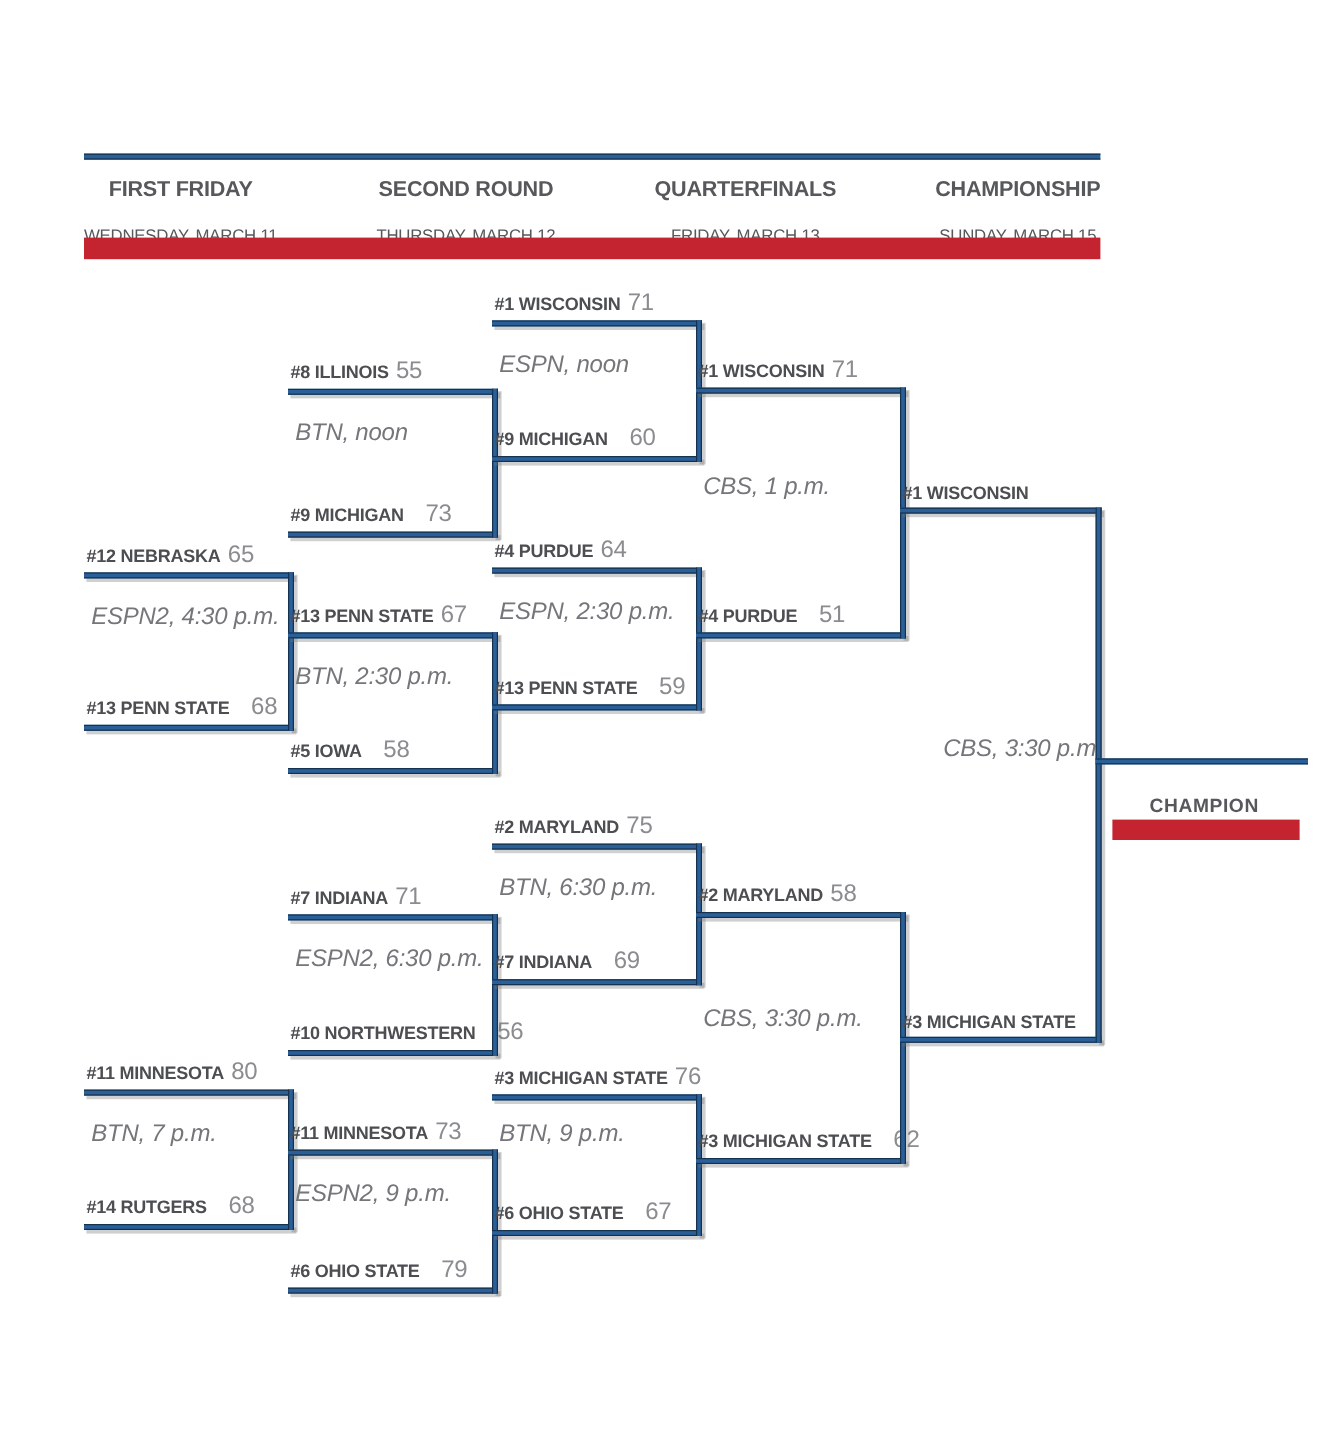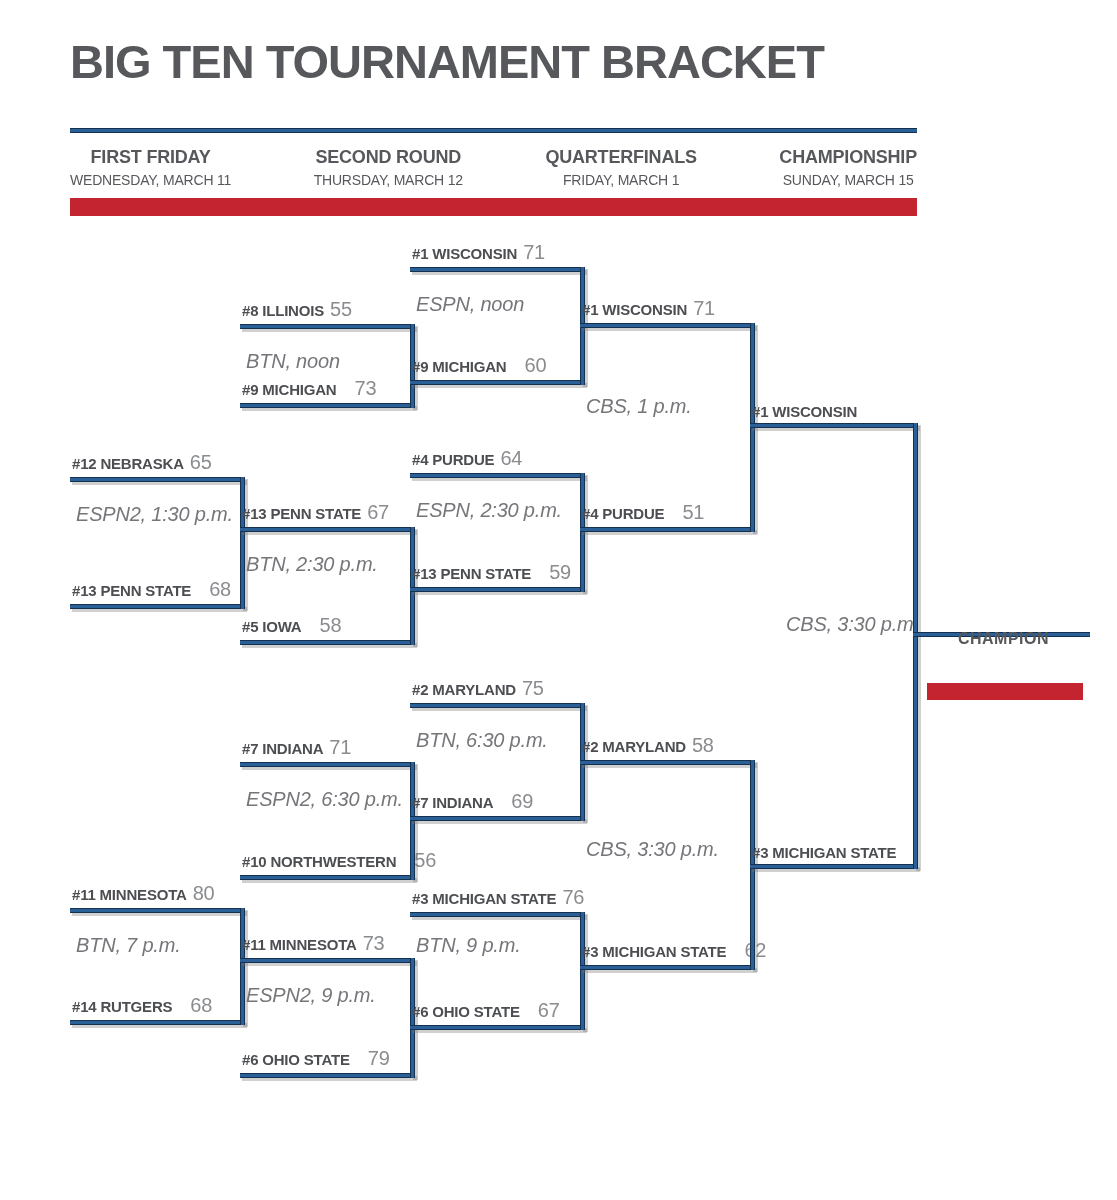--- a/index.html
+++ b/index.html
@@ -33,21 +33,21 @@
     position:absolute;left:70px;top:147px;width:847px;
     display:flex;justify-content:space-between;
   }
   .round-head{text-align:center;}
   .round-name{
     font-size:18px;font-weight:bold;color:var(--text-header);
     letter-spacing:-0.2px;white-space:nowrap;
   }
   .round-date{
     font-size:14px;color:var(--text-header);
-    letter-spacing:-0.2px;white-space:nowrap;margin-top:4px;
+    letter-spacing:-0.2px;white-space:nowrap;margin-top:20px;
   }
 
   .header-red-bar{
     position:absolute;left:70px;top:198px;width:847px;height:18px;
     background:var(--red);
   }
 
   .game{position:absolute;}
   .l-top,.l-bot{
     position:absolute;left:0;right:0;height:5px;
@@ -86,65 +86,64 @@
     letter-spacing:-0.2px;white-space:nowrap;
   }
 
   .champion-line{
     position:absolute;left:913px;top:632px;width:177px;height:5px;
     background:var(--navy-core);
     border-top:1.5px solid var(--navy-edge);
     border-bottom:1.5px solid var(--navy-edge);
   }
   .champion-label{
-    position:absolute;left:918px;top:630px;width:171px;
+    position:absolute;left:918px;top:664px;width:171px;
     text-align:center;font-size:16px;font-weight:bold;
     color:var(--text-header);letter-spacing:0.5px;
   }
   .champion-red-bar{
     position:absolute;left:927px;top:683px;width:156px;height:17px;
     background:var(--red);
   }
 </style>
 </head>
 <body>
 
 <div class="page">
 
-  <h1 class="page-title">BIG TEN TOURNAMENT BRACKET</h1>
 
   <div class="hrule"></div>
 
   <div class="round-headers">
     <div class="round-head">
       <div class="round-name">FIRST FRIDAY</div>
       <div class="round-date">WEDNESDAY, MARCH 11</div>
     </div>
     <div class="round-head">
       <div class="round-name">SECOND ROUND</div>
       <div class="round-date">THURSDAY, MARCH 12</div>
     </div>
     <div class="round-head">
       <div class="round-name">QUARTERFINALS</div>
-      <div class="round-date">FRIDAY, MARCH 1</div>
+      <div class="round-date">FRIDAY, MARCH 13</div>
     </div>
     <div class="round-head">
       <div class="round-name">CHAMPIONSHIP</div>
       <div class="round-date">SUNDAY, MARCH 15</div>
     </div>
   </div>
 
   <div class="header-red-bar"></div>
 
   <div class="game" style="left:70px;top:477px;width:175px;height:132px;">
     <span class="team top-slot">
       <span class="tname">#12 NEBRASKA</span>
       <span class="tscore">65</span>
     </span>
-    <span class="broadcast">ESPN2, 1:30 p.m.</span>
+    <span class="broadcast">ESPN2, 4:30 p.m.</span>
     <span class="team bot-slot">
       <span class="tname">#13 PENN STATE</span>
       <span class="tscore">68</span>
     </span>
     <i class="l-top"></i>
     <i class="l-bot"></i>
     <i class="l-right"></i>
   </div>
 
   <div class="game" style="left:70px;top:908px;width:175px;height:117px;">
@@ -155,21 +154,21 @@
     <span class="broadcast">BTN, 7 p.m.</span>
     <span class="team bot-slot">
       <span class="tname">#14 RUTGERS</span>
       <span class="tscore">68</span>
     </span>
     <i class="l-top"></i>
     <i class="l-bot"></i>
     <i class="l-right"></i>
   </div>
 
-  <div class="game" style="left:240px;top:324px;width:175px;height:84px;text-decoration:underline;">
+  <div class="game" style="left:240px;top:324px;width:175px;height:124px;text-decoration:underline;">
     <span class="team top-slot">
       <span class="tname">#8 ILLINOIS</span>
       <span class="tscore">55</span>
     </span>
     <span class="broadcast">BTN, noon</span>
     <span class="team bot-slot">
       <span class="tname">#9 MICHIGAN</span>
       <span class="tscore">73</span>
     </span>
     <i class="l-top"></i>

